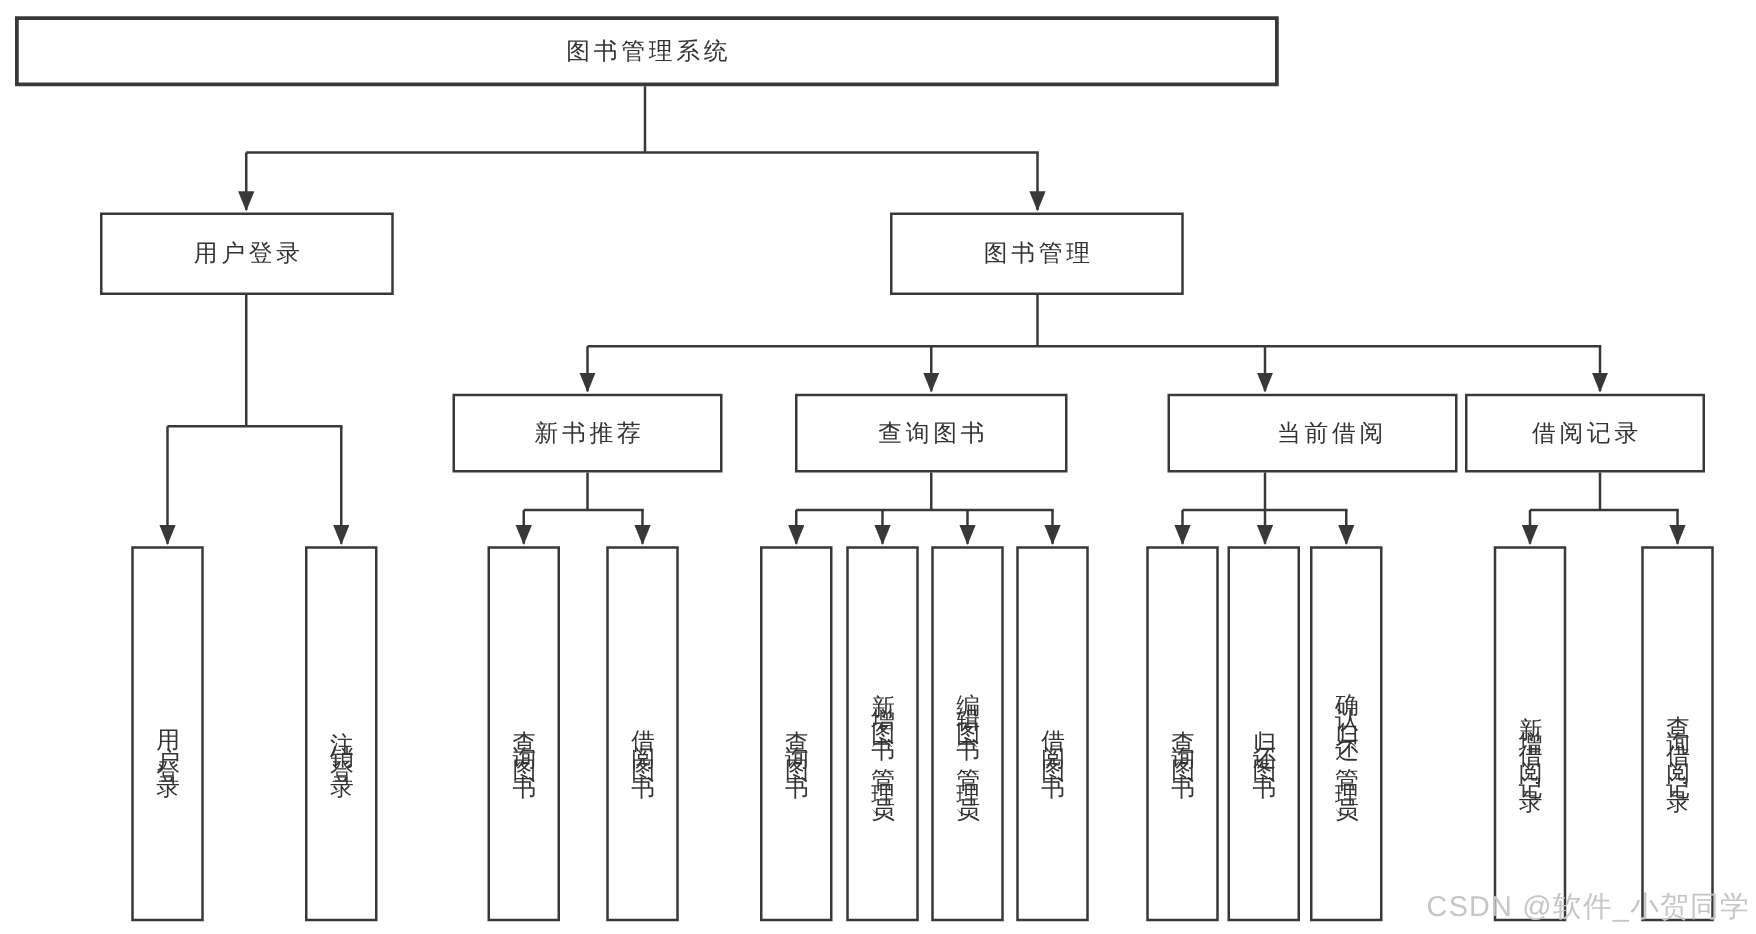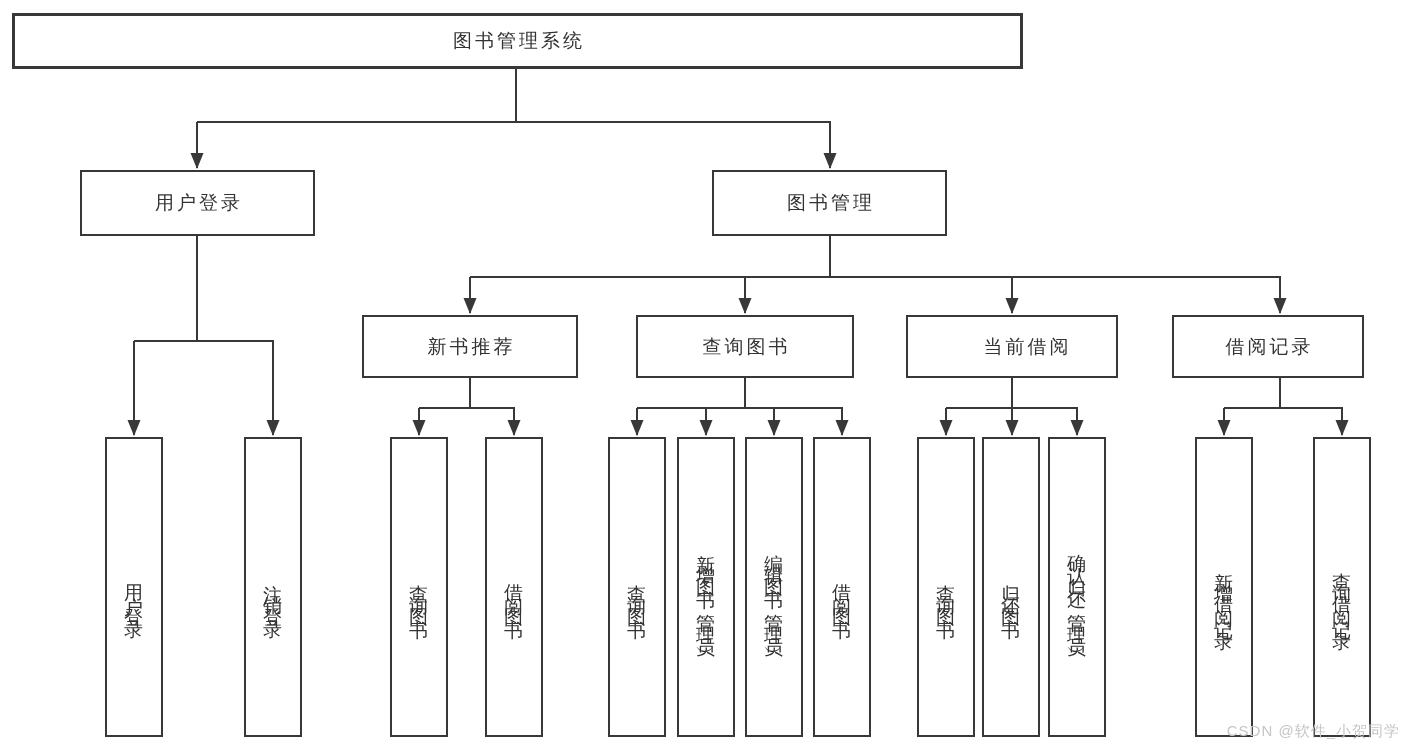--- a/index.html
+++ b/index.html
@@ -49,21 +49,21 @@
     font-size: 19px;
     letter-spacing: 12px;
     line-height: 1;
     color: var(--text);
     padding-top: 12px; 
   }
   .watermark {
     position: absolute;
     right: 5px;
     bottom: 6px;
-    font-size: 15px;
+    font-size: 23px;
     color: var(--watermark);
     letter-spacing: 1px;
     z-index: 5;
     white-space: nowrap;
   }
 </style>
 </head>
 <body>
 
 <div class="canvas">
@@ -126,21 +126,21 @@
   <div class="box" style="left:362px; top:315px; width:216px; height:63px;">
     <span class="hlabel">新书推荐</span>
   </div>
 
   <div class="box" style="left:712px; top:170px; width:235px; height:66px;">
     <span class="hlabel">图书管理</span>
   </div>
   <div class="box" style="left:636px; top:315px; width:218px; height:63px;">
     <span class="hlabel">查询图书</span>
   </div>
-  <div class="box" style="left:906px; top:315px; width:212px; height:63px;padding-left:28px;">
+  <div class="box" style="left:934px; top:315px; width:232px; height:63px;padding-left:28px;">
     <span class="hlabel">当前借阅</span>
   </div>
   <div class="box" style="left:1172px; top:315px; width:192px; height:63px;">
     <span class="hlabel">借阅记录</span>
   </div>
 
   <div class="box leaf" style="left:105px;">
     <span class="vlabel">用户登录</span>
   </div>
   <div class="box leaf" style="left:244px;">

